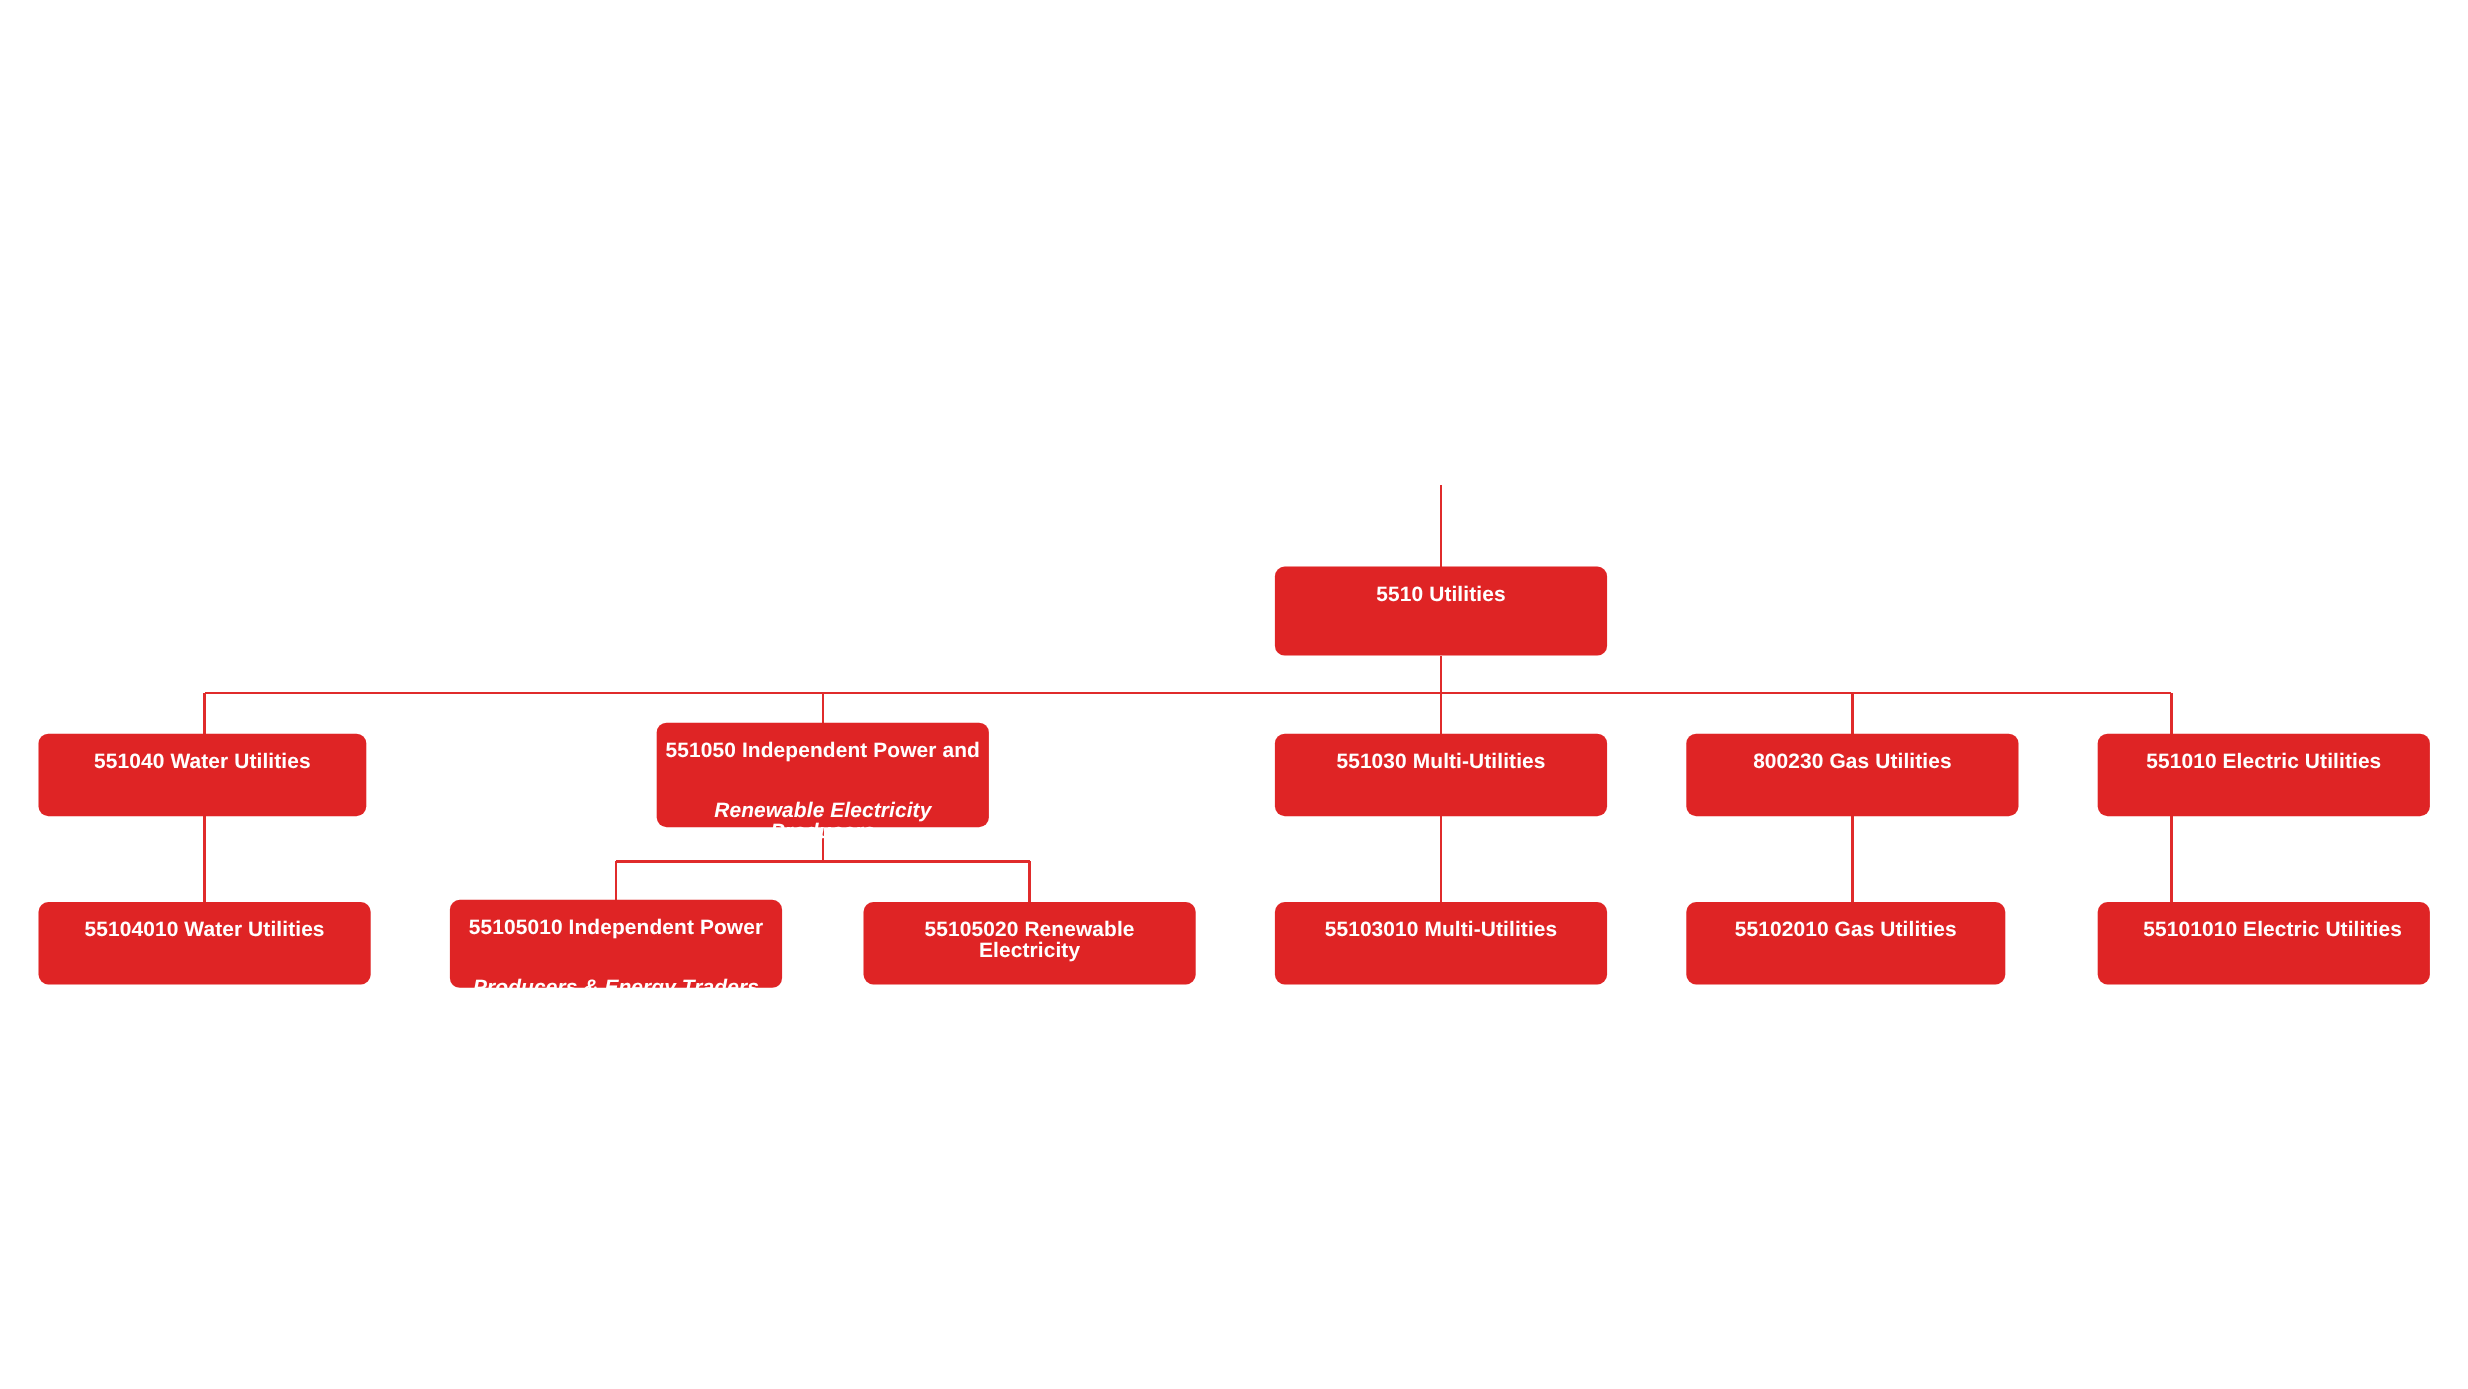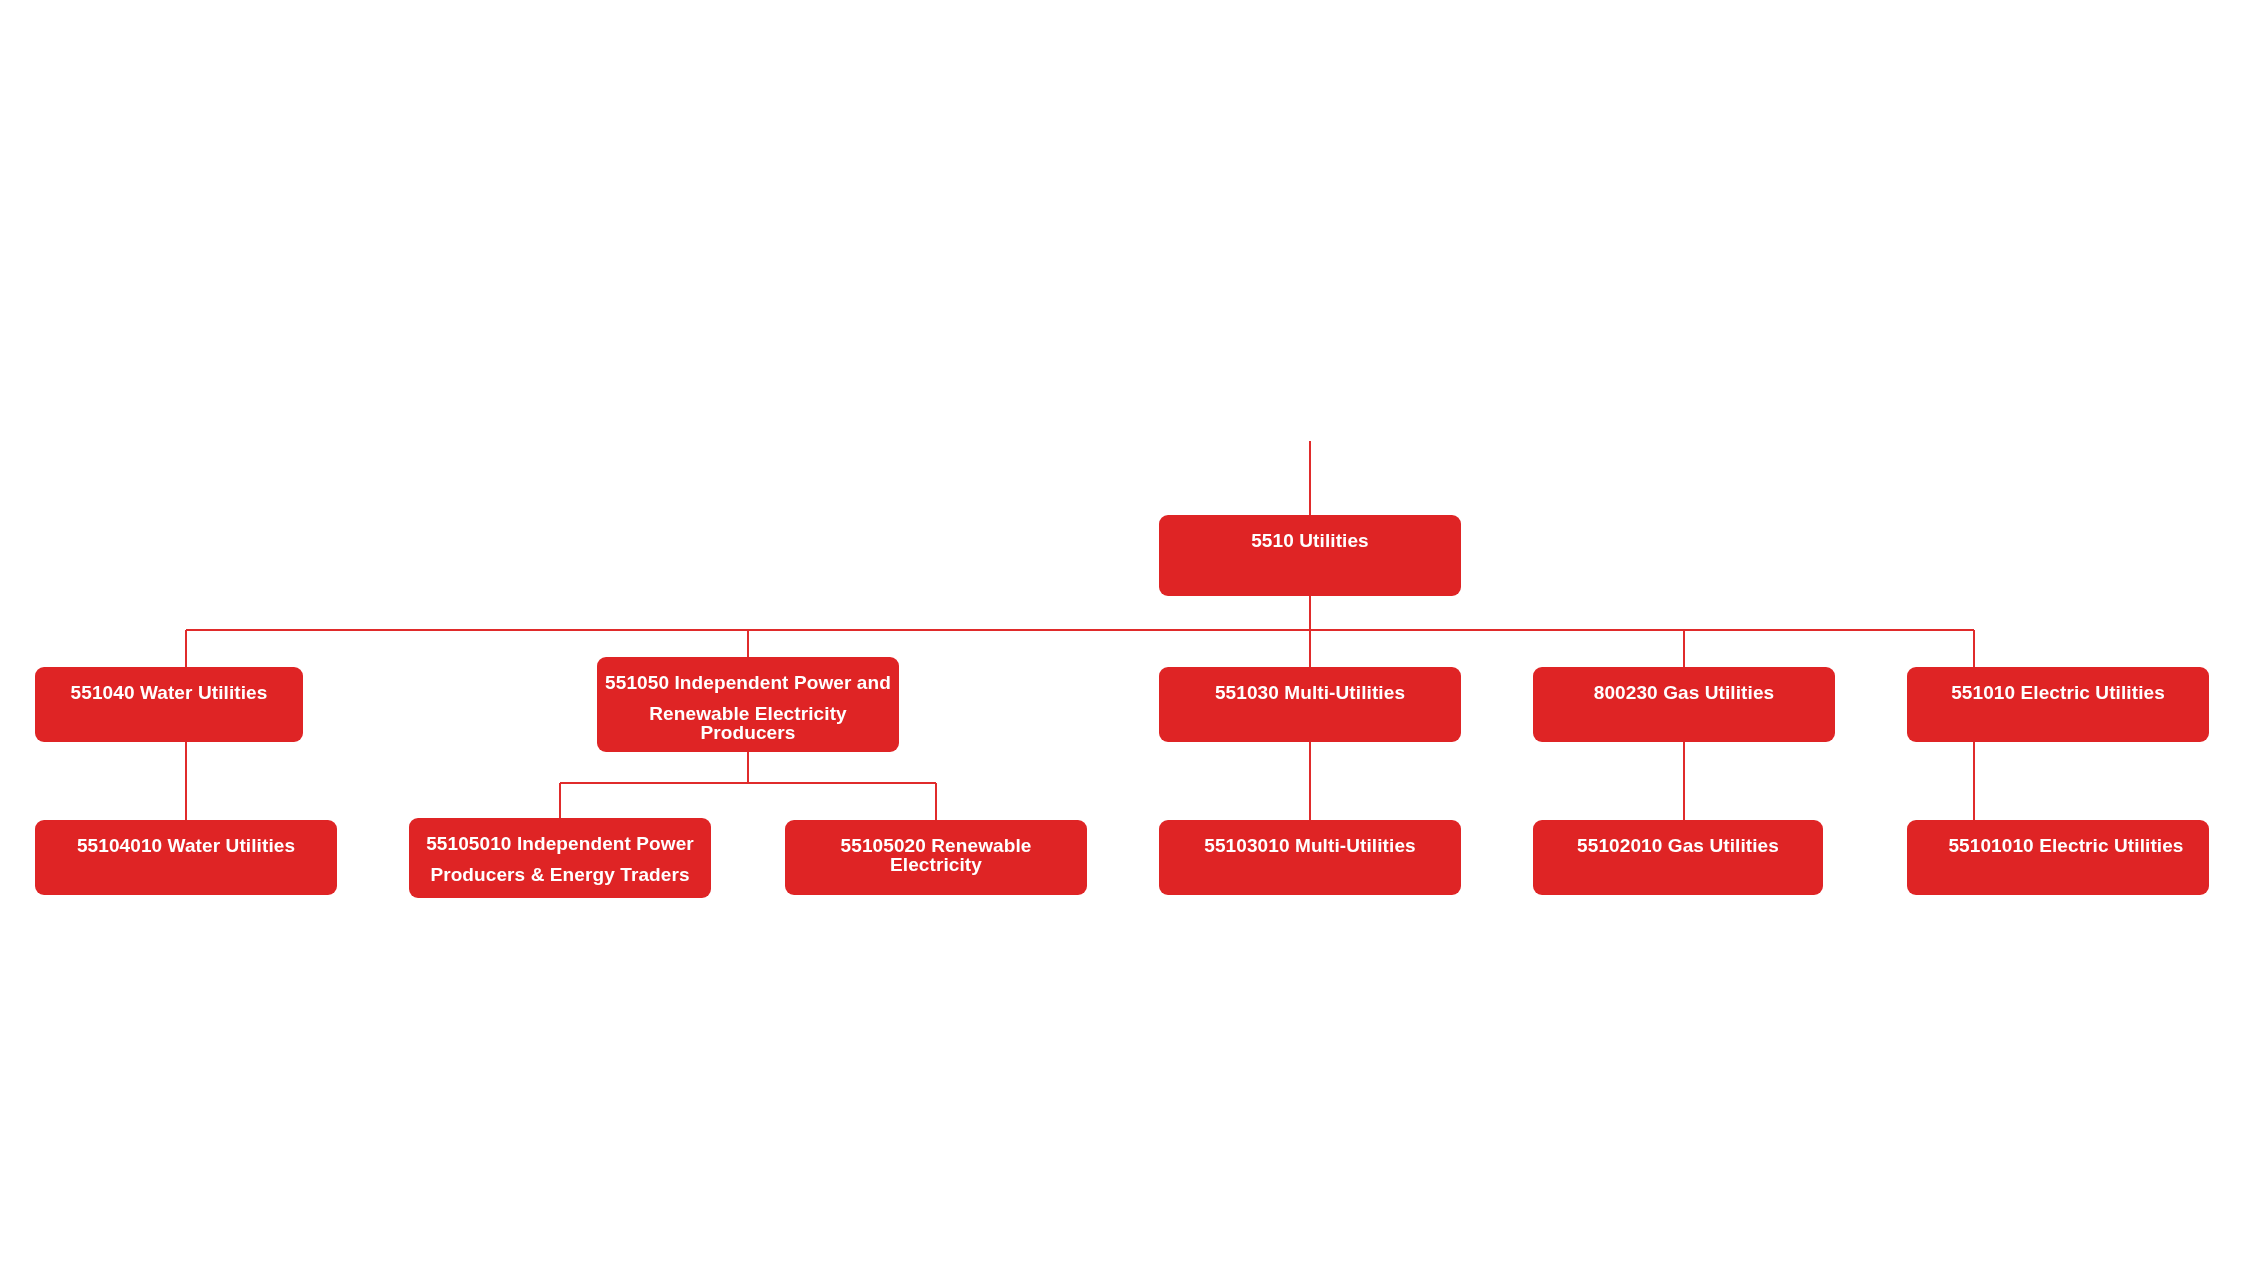--- a/index.html
+++ b/index.html
@@ -41,21 +41,22 @@
     font-size: 19px;
     font-weight: bold;
     line-height: 1.0;
     letter-spacing: 0.1px;
     z-index: 2;
   }
   .node .line {
     display: block;
   }
   .node .line + .line {
-    margin-top: 12px;
+    margin-top: 36px;
+    font-style: italic;
   }
 </style>
 </head>
 <body>
 
 <div id="diagram">
 
   <svg id="edge-layer" viewBox="0 0 2244 1263" width="2244" height="1263" xmlns="http://www.w3.org/2000/svg">
     <g stroke="#e02b2b" stroke-width="2.2" fill="none" shape-rendering="crispEdges">
 
@@ -81,21 +82,21 @@
       <path d="M 560 783 L 560 818"></path>
       <path d="M 936 783 L 936 820"></path>
     </g>
   </svg>
 
 
   <div class="node" style="left:1159px; top:515px; width:302px; height:81px;">
     <span class="line">5510 Utilities</span>
   </div>
 
-  <div class="node" style="left:35px; top:667px; width:268px; height:75px;">
+  <div class="node" style="left:35px; top:667px; width:298px; height:75px;">
     <span class="line">551040 Water Utilities</span>
   </div>
 
   <div class="node" style="left:597px; top:657px; width:302px; height:95px;">
     <span class="line">551050 Independent Power and</span>
     <span class="line">Renewable Electricity Producers</span>
   </div>
 
   <div class="node" style="left:1159px; top:667px; width:302px; height:75px;">
     <span class="line">551030 Multi-Utilities</span>

